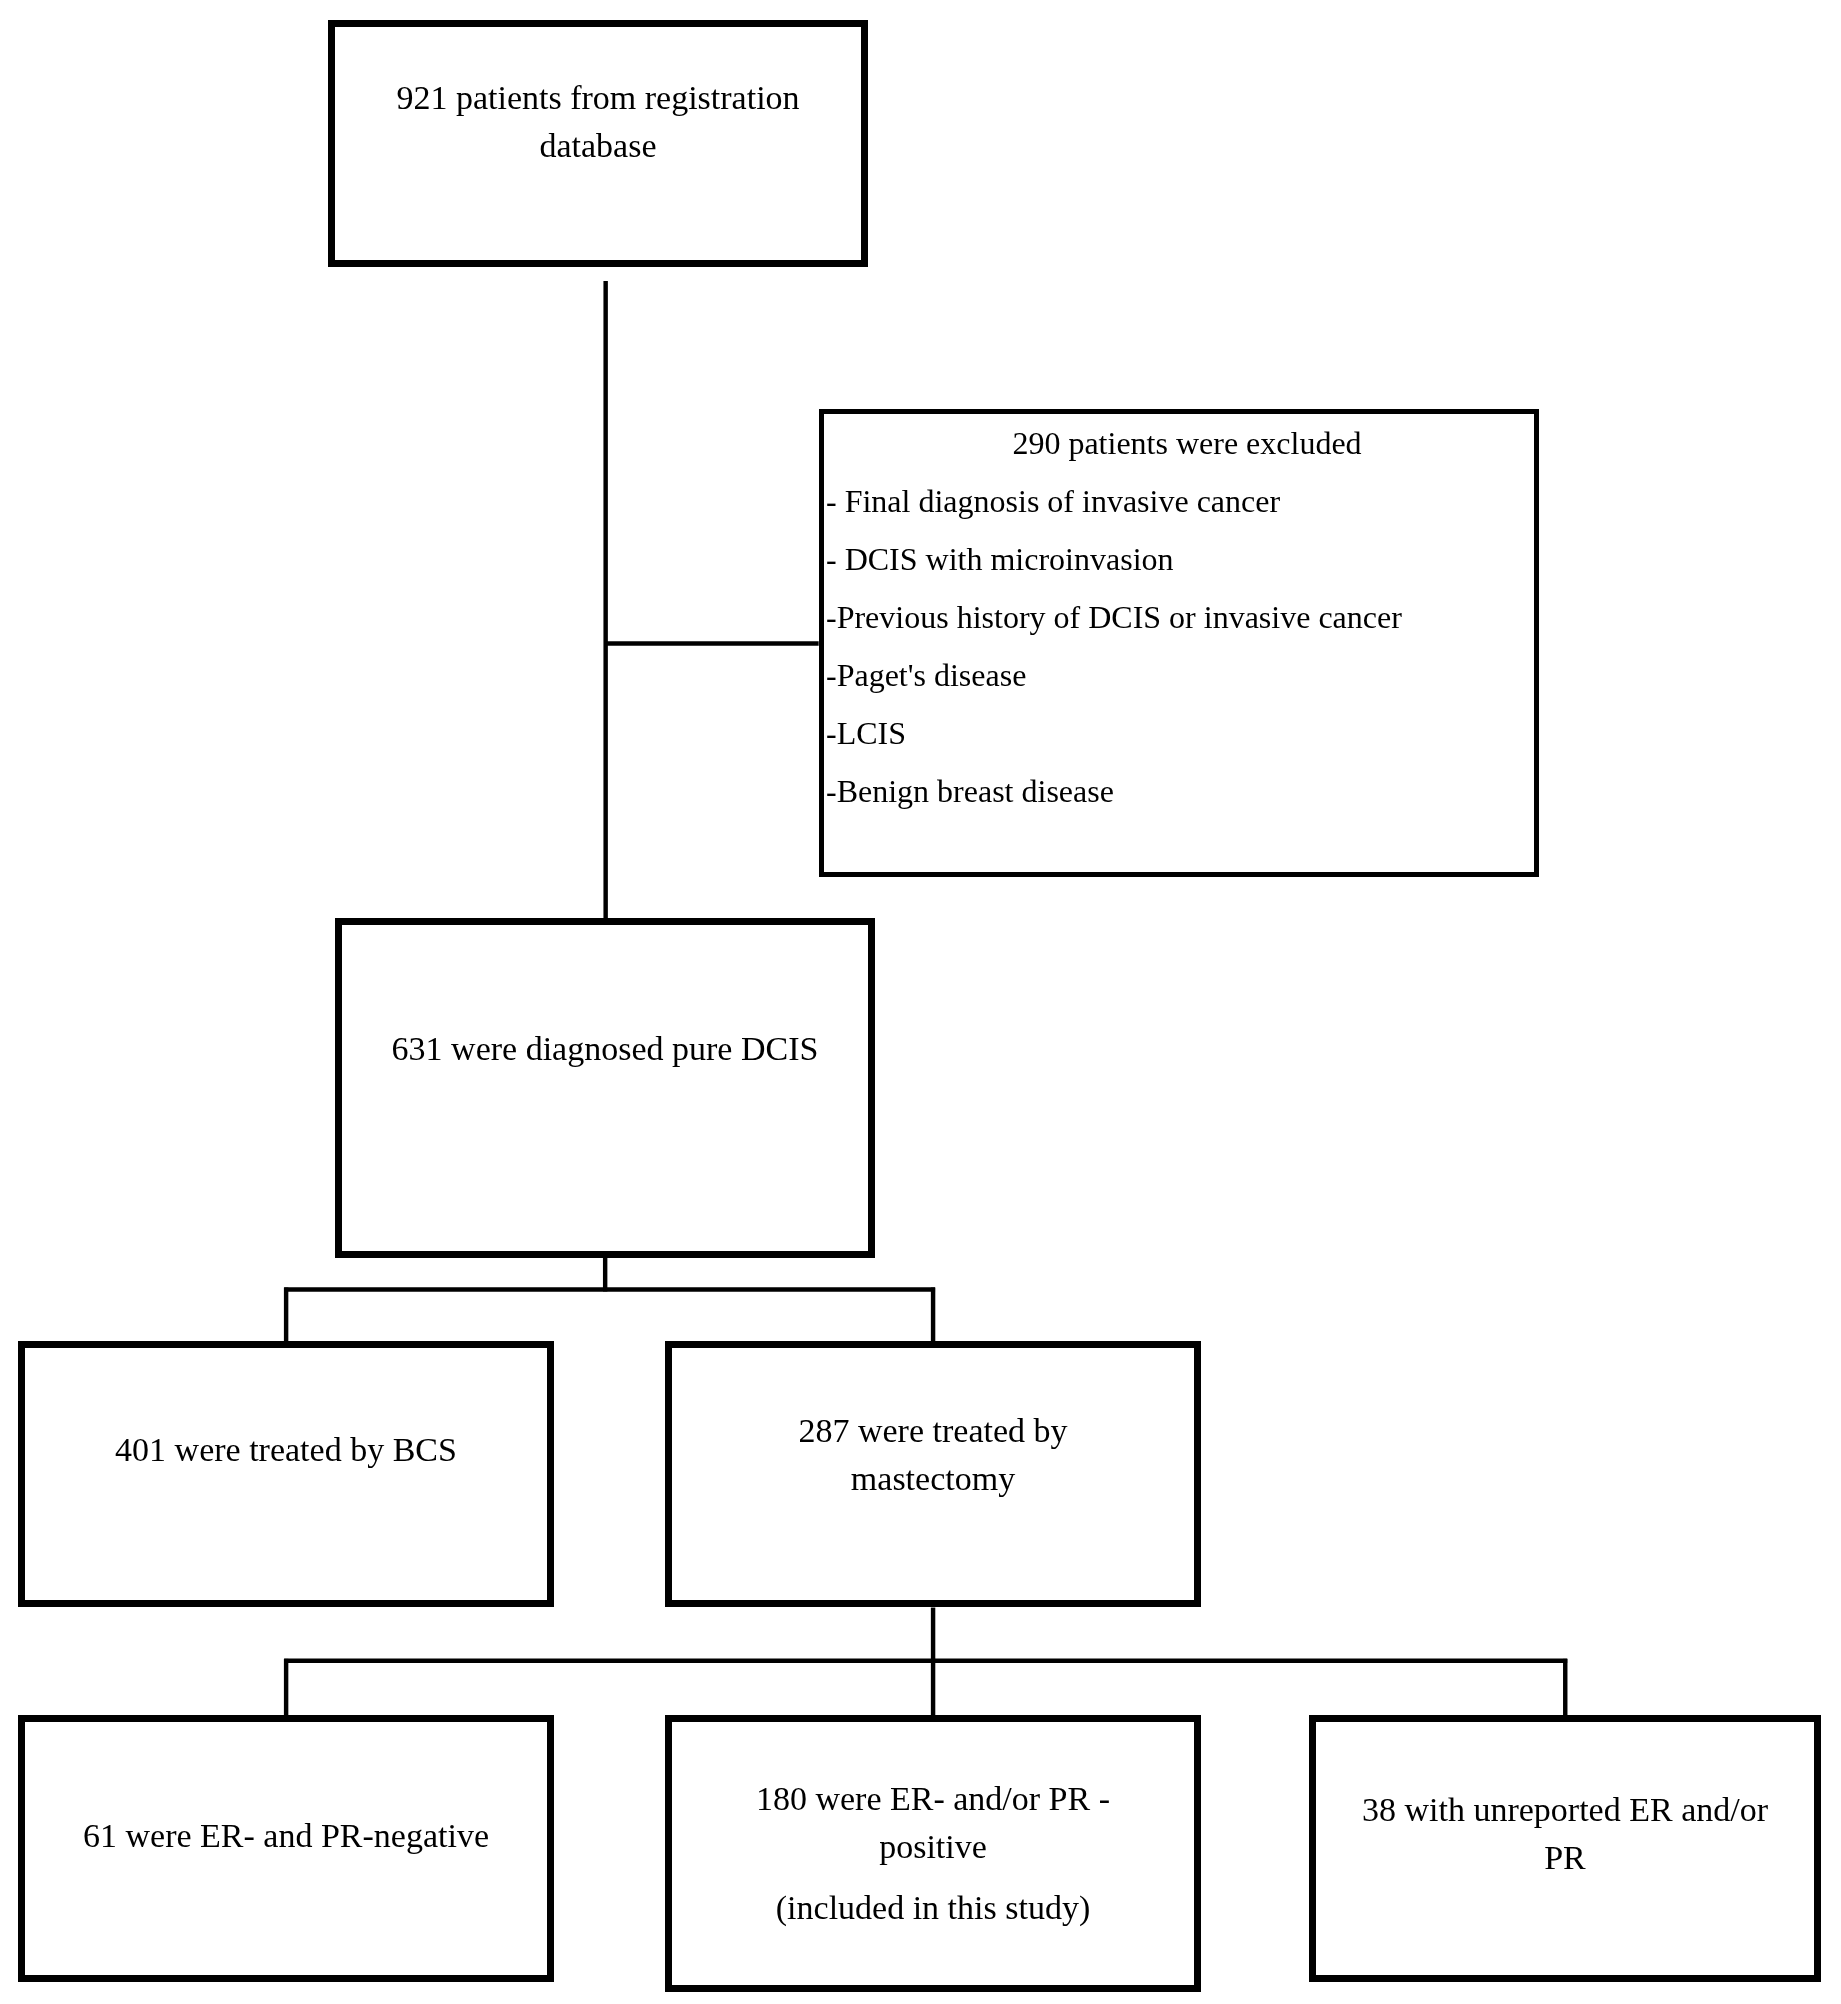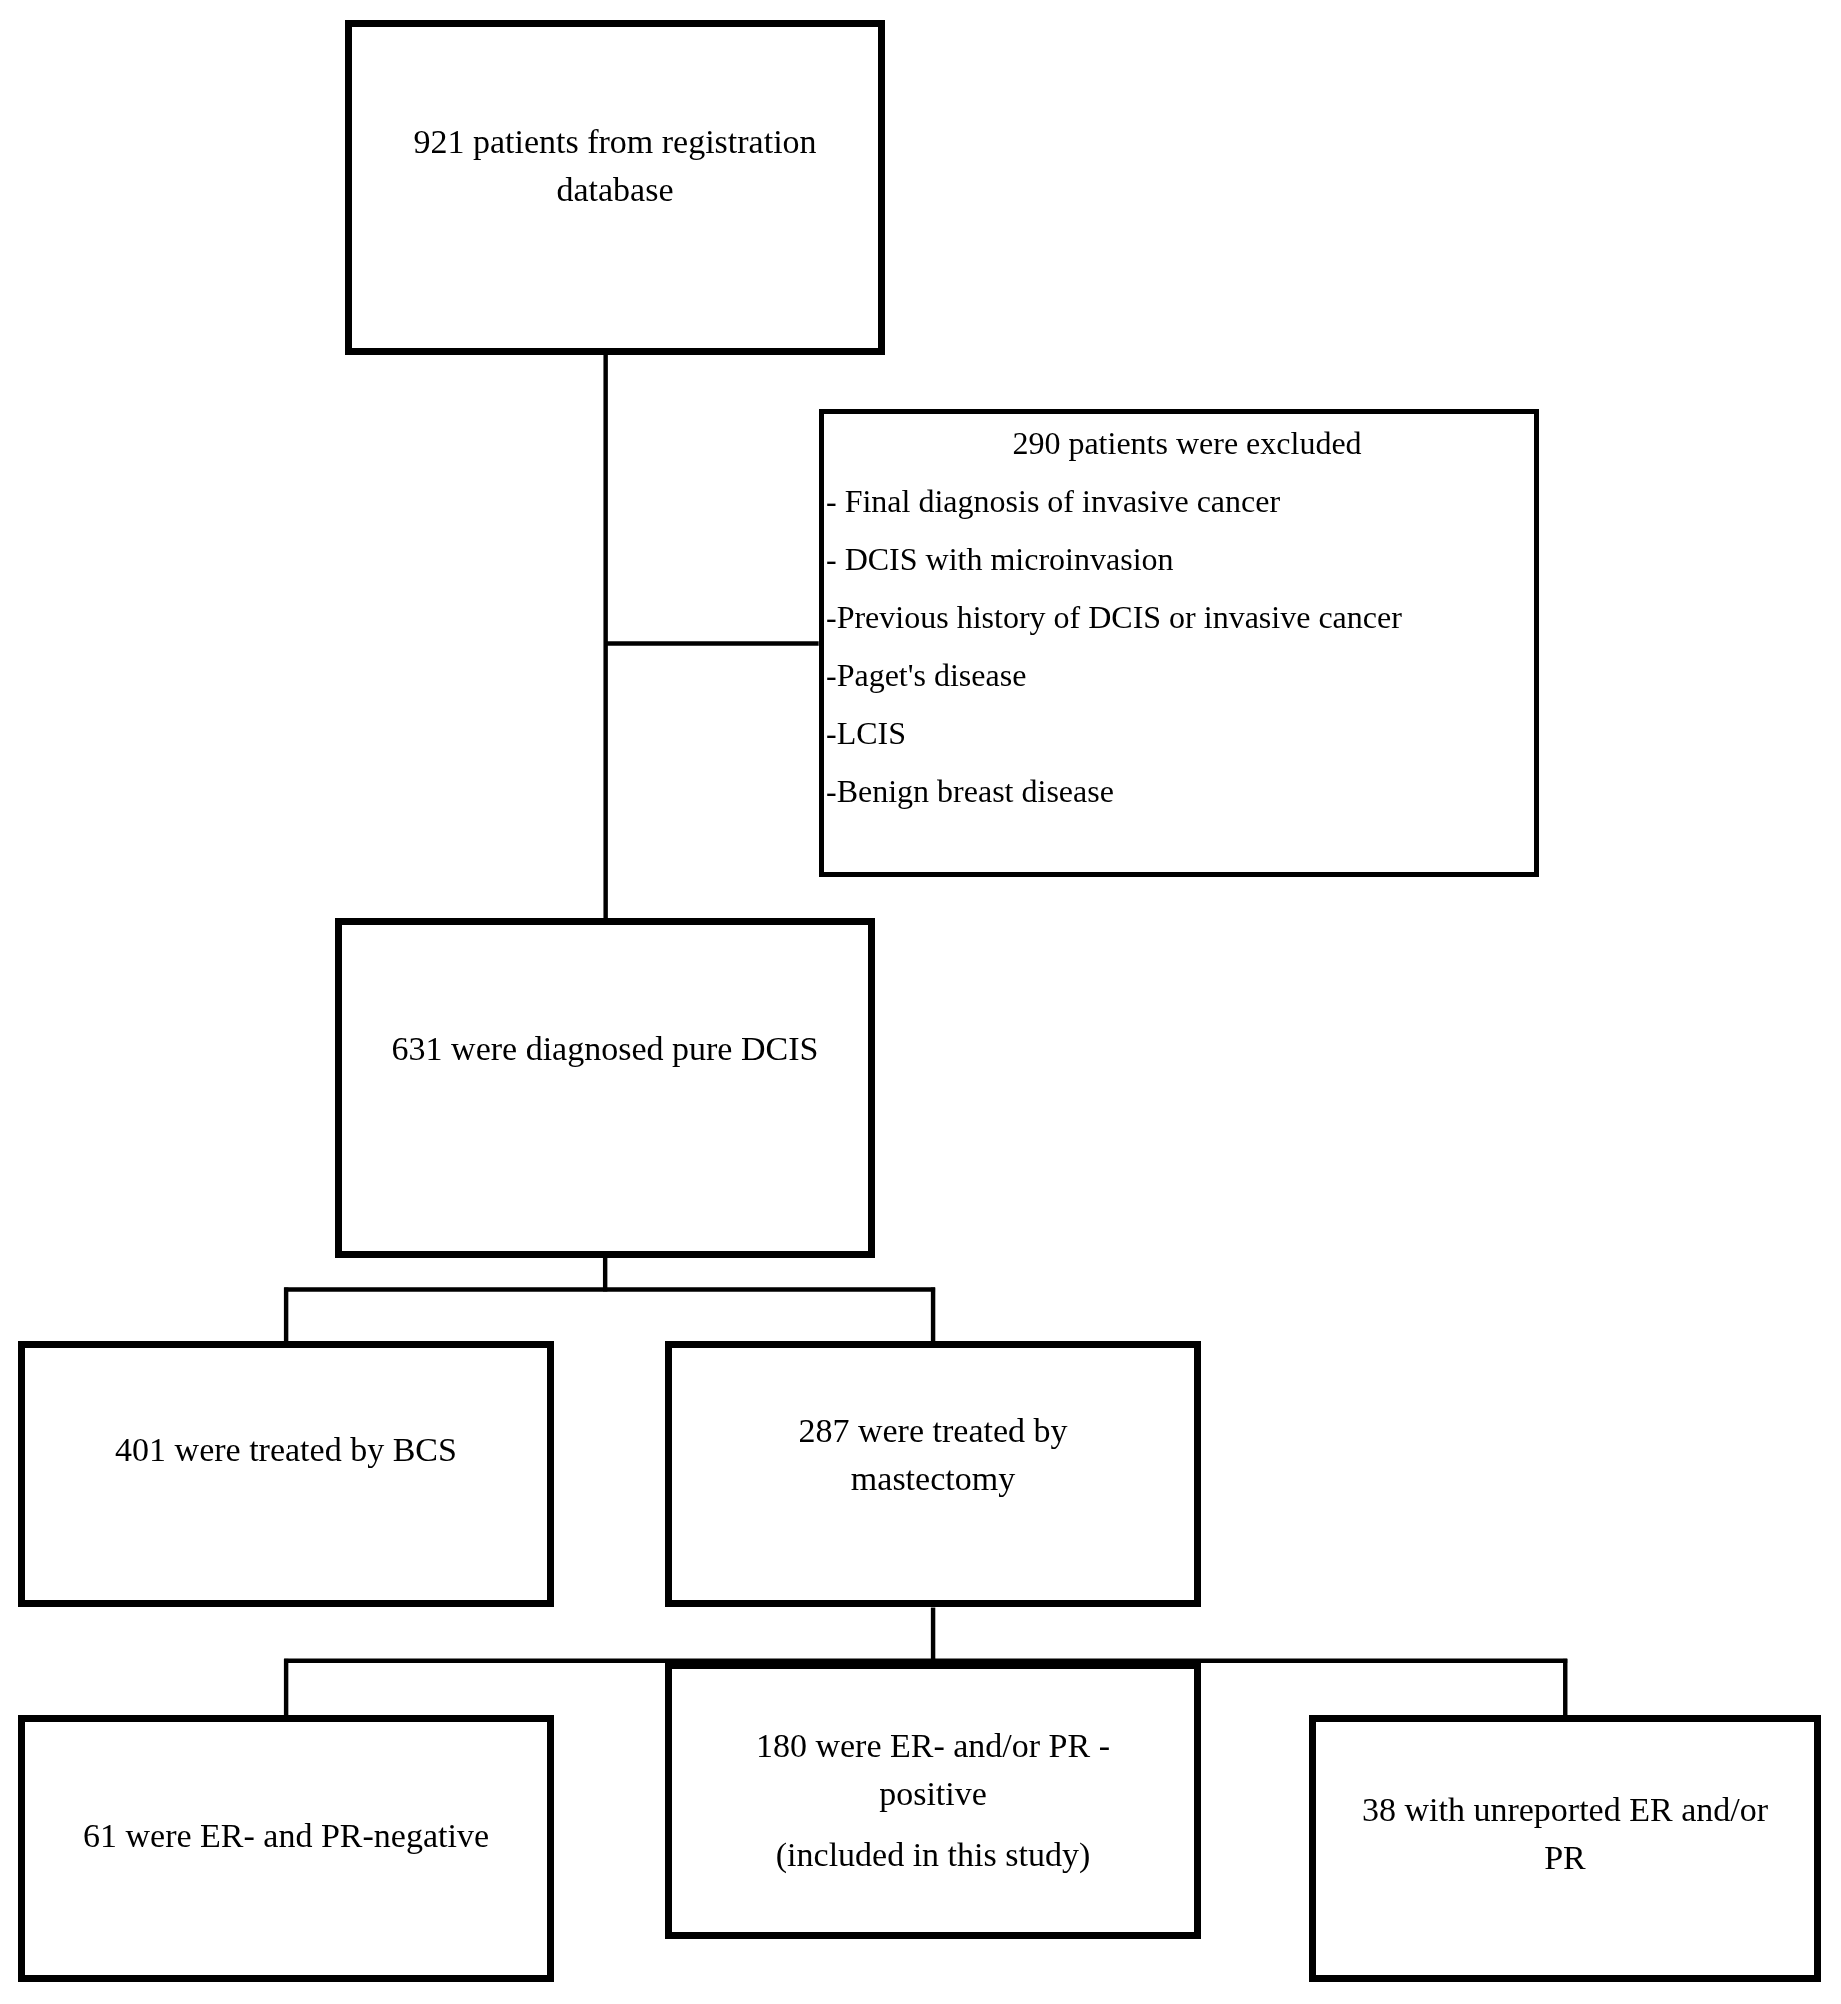--- a/index.html
+++ b/index.html
@@ -11,26 +11,26 @@
   #connector-layer line{stroke:#000000;stroke-width:9;}
   .node{
     position:absolute;box-sizing:border-box;background:#ffffff;
     border:7px solid #000000;
     display:flex;flex-direction:column;align-items:center;justify-content:center;
     text-align:center;font-size:34px;line-height:48px;
   }
   .line{display:block;white-space:nowrap;}
   .note-line{display:block;white-space:nowrap;margin-top:13px;}
 
-  #top-box   {left:345px;  top:20px;   width:540px; height:335px; padding-bottom:44px;}
+  #top-box   {left:328px;  top:20px;   width:540px; height:247px; padding-bottom:44px;}
   #dcis-box  {left:335px;  top:918px; width:540px; height:340px; padding-bottom:78px;}
   #bcs-box   {left:18px;   top:1341px; width:536px; height:266px; padding-bottom:49px;}
   #mast-box  {left:665px; top:1341px; width:536px; height:266px; padding-bottom:39px;}
   #erneg-box {left:18px;   top:1715px; width:536px; height:267px; padding-bottom:25px;}
-  #erpos-box {left:665px; top:1662px; width:536px; height:277px; padding-bottom:0px;}
+  #erpos-box {left:665px; top:1715px; width:536px; height:277px; padding-bottom:0px;}
   #unrep-box {left:1309px; top:1715px; width:512px; height:267px; padding-bottom:30px;}
 
   #excl-box{
     position:absolute;box-sizing:border-box;background:#ffffff;
     left:819px; top:409px; width:720px; height:468px;
     border:5px solid #000000;
     font-size:32px;line-height:58px;text-align:left;overflow:hidden;
   }
   .excl-title{text-align:center;padding:0 5px;margin-left:16px;}
   .excl-item{padding-left:2px;padding-right:106px;}

